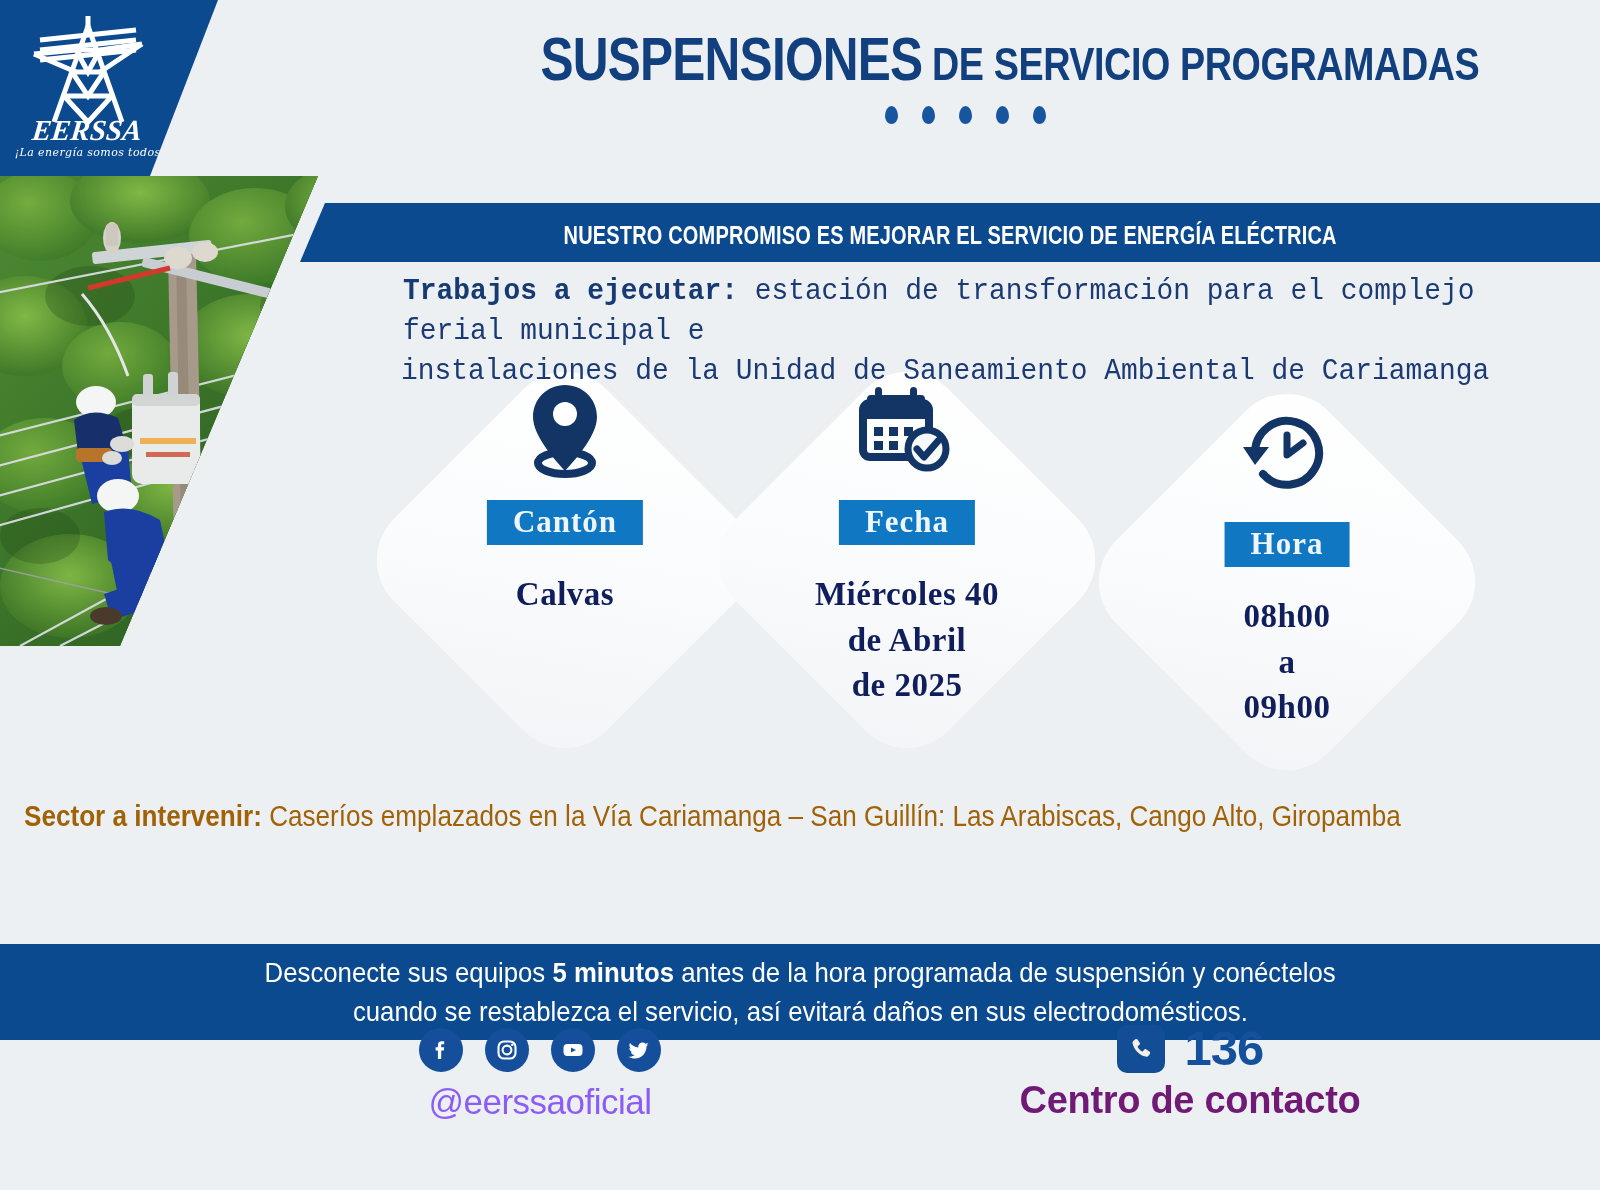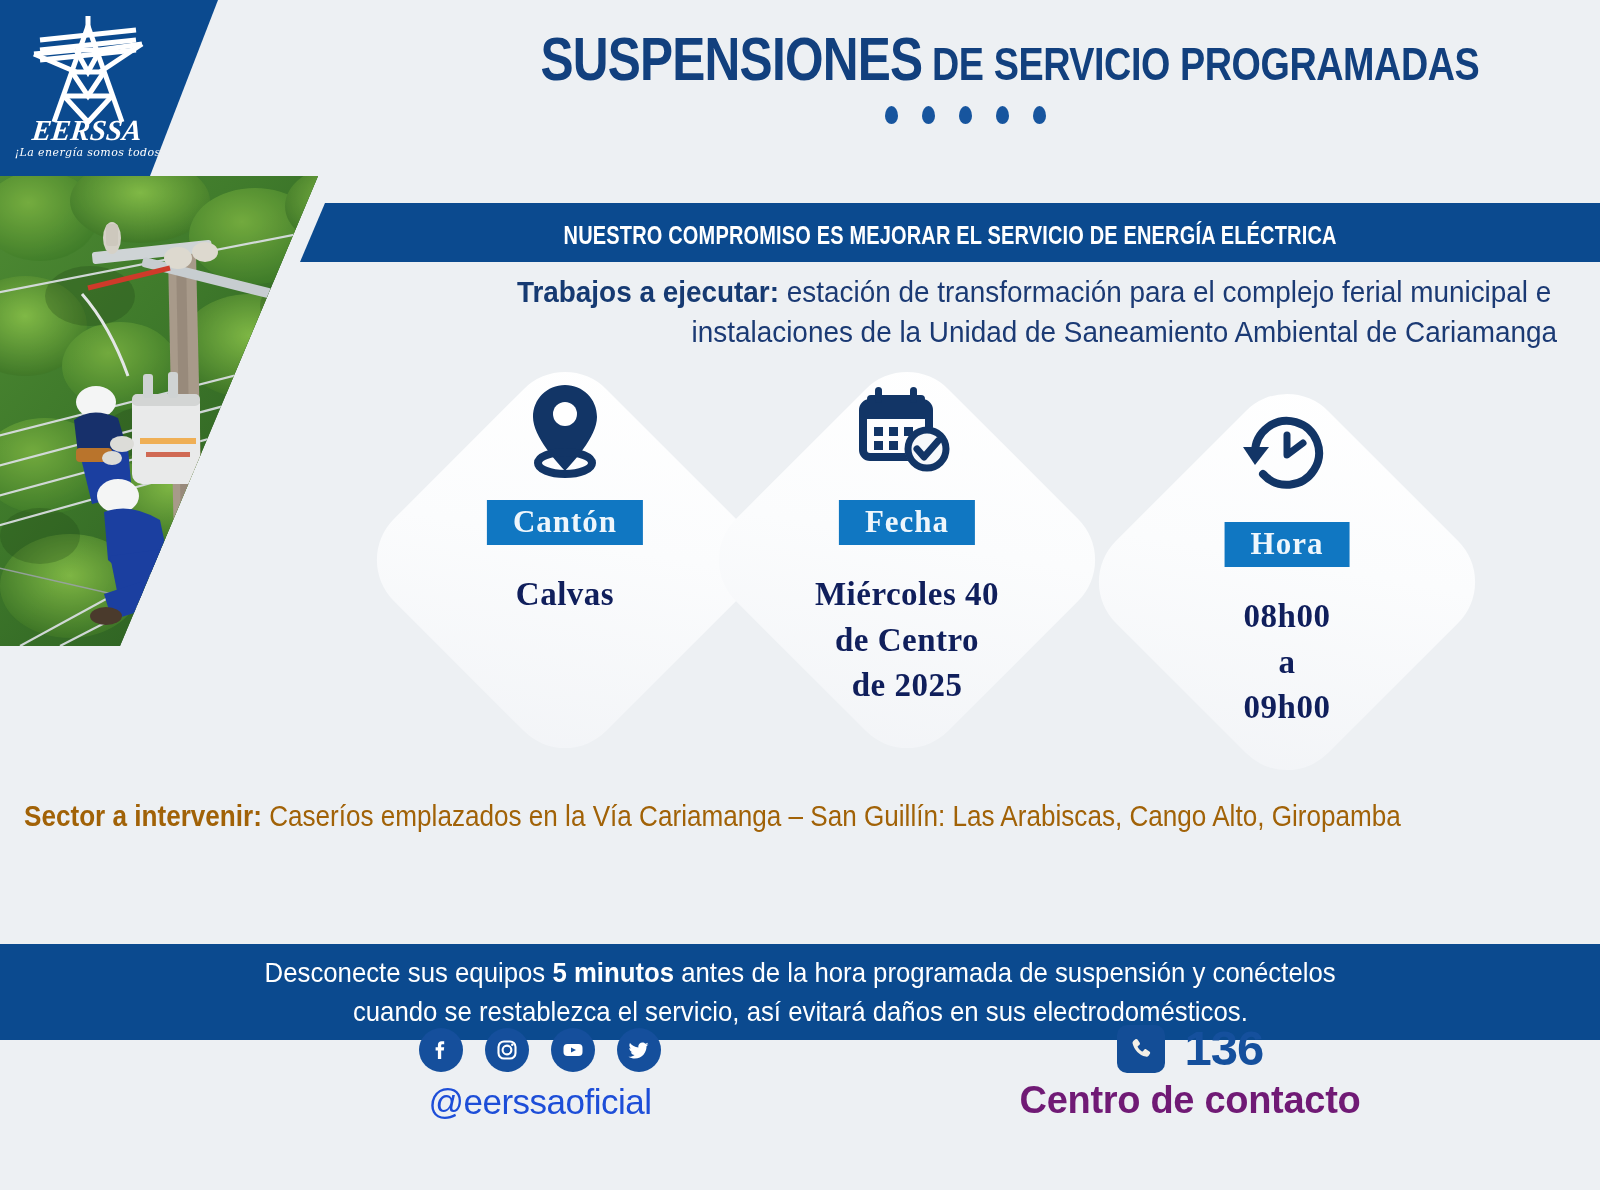--- a/index.html
+++ b/index.html
@@ -84,23 +84,23 @@
   }
   #commitment-text{
     color:#fff; font-weight:bold; font-size:25px;
     font-family:"Liberation Sans Narrow","Liberation Sans", sans-serif;
     transform:scaleX(.80); white-space:nowrap; letter-spacing:.2px;
   }
 
   
   #works{
     position:absolute; left:360px; top:272px; width:1230px;
-    text-align:right; color:#1b3a74;
+    text-align:left; color:#1b3a74;
     font-size:30px; line-height:1.33;
-    font-family:Liberation Sans, sans-serif;
+    font-family:Liberation Mono, monospace;
     z-index:5;
   }
   #works b{ font-weight:bold; color:#163a72; }
   #works .ws{ display:inline-block; transform:scaleX(.93); transform-origin:center; }
 
   
   #cards{ position:absolute; left:370px; top:360px; width:1180px; height:400px; z-index:4; }
   .card{ position:absolute; width:330px; height:400px; }
   .card .diamond{
     position:absolute; left:50%; top:50%;
@@ -156,21 +156,21 @@
 
   
   #footer{ position:absolute; left:0; top:1010px; width:1600px; height:180px; z-index:5; }
   #social-block{ position:absolute; left:330px; top:18px; width:420px; text-align:center; }
   #social-icons{ display:flex; gap:22px; justify-content:center; align-items:center; }
   .social{
     width:44px; height:44px; border-radius:50%;
     background:#154f9c; display:flex; align-items:center; justify-content:center;
   }
   #handle{
-    margin-top:10px; color:#1d4ed8; font-size:35px; font-weight:normal;
+    margin-top:10px; color:#8b5cf6; font-size:35px; font-weight:normal;
     font-family:"Liberation Sans", sans-serif; letter-spacing:-.5px;
   }
   #contact-block{ position:absolute; left:930px; top:14px; width:520px; text-align:center; }
   #contact-row{ display:flex; gap:20px; justify-content:center; align-items:center; }
   #phone-badge{
     width:48px; height:48px; border-radius:10px; background:#134d96;
     display:flex; align-items:center; justify-content:center;
   }
   #contact-number{
     color:#15509d; font-size:49px; font-weight:bold; line-height:1;
@@ -386,21 +386,21 @@
             <rect x="30" y="56" width="9" height="9"></rect>
           </g>
           <circle cx="68" cy="64" r="22" fill="#f6f8fa"></circle>
           <circle cx="68" cy="64" r="19" fill="none" stroke="#123566" stroke-width="7"></circle>
           <path d="M58 64 L65 72 L79 56" fill="none" stroke="#123566" stroke-width="7" stroke-linecap="round" stroke-linejoin="round"></path>
         </svg>
       </div>
       <div class="badge">Fecha</div>
       <div class="value">
         <div>Miércoles 40</div>
-        <div>de Centro</div>
+        <div>de Abril</div>
         <div>de 2025</div>
       </div>
     </div>
   </div>
 
   <div class="card" id="card-hora">
     <div class="diamond"></div>
     <div class="content">
       <div class="icon">
         <svg width="92" height="92" viewBox="0 0 92 92">

